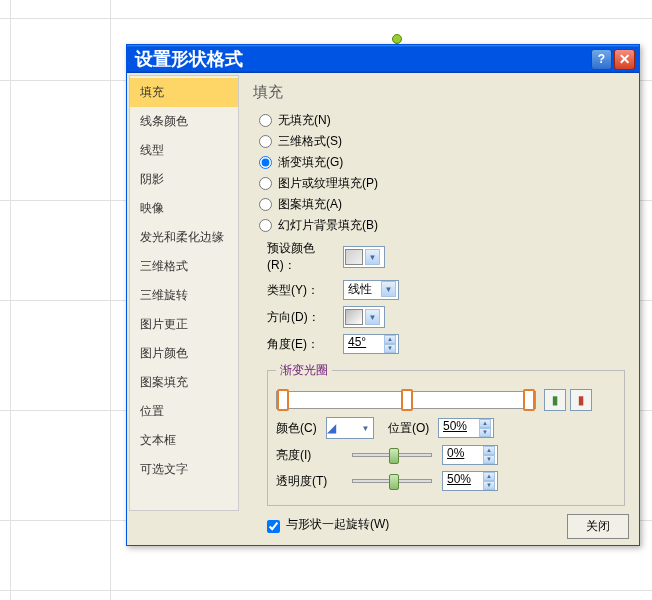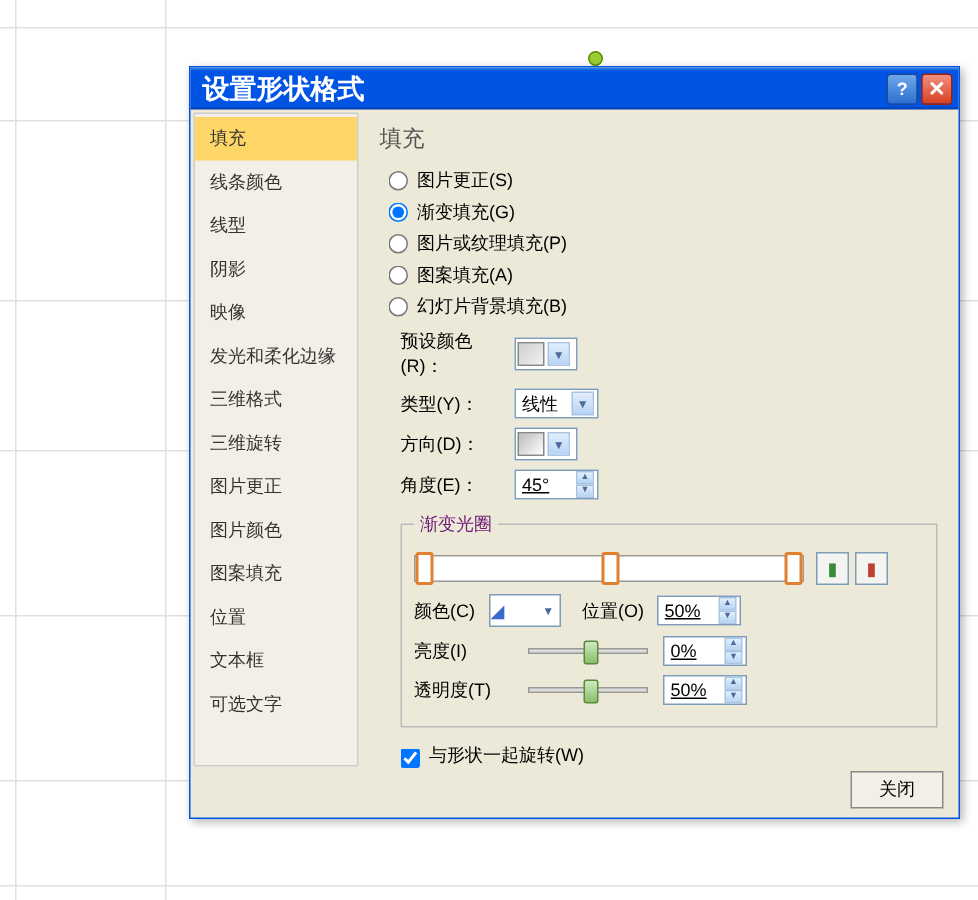--- a/index.html
+++ b/index.html
@@ -16,21 +16,21 @@
 .dialog-body { display: flex; height: calc(100% - 60px); }
 .sidebar { width: 110px; background: #f2f0e6; border-right: 1px solid #ccc; padding-top: 2px; margin: 2px 0 2px 2px; border: 1px solid #ccc; }
 .sidebar-item { padding: 6px 10px; cursor: pointer; color: #333; }
 .sidebar-item.selected { background: #fdd667; }
 .content { flex: 1; padding: 10px 14px; }
 .section-title { font-size: 15px; font-weight: normal; margin-bottom: 10px; color: #555; }
 .radio-row { display: flex; align-items: center; margin: 4px 0 4px 6px; }
 .radio-row input[type=radio] { margin-right: 6px; }
 .form-row { display: flex; align-items: center; margin: 6px 0 6px 14px; }
 .form-label { width: 76px; }
-.combo, .spinner { border: 1px solid #7f9db9; background: #fff; height: 20px; display: inline-flex; align-items: center; padding: 0 2px 0 4px; }
+.combo, .spinner { border: 1px solid #7f9db9; background: #fff; height: 20px; display: inline-flex; align-items: flex-start; padding: 0 2px 0 4px; }
 .combo { width: 56px; }
 .combo-arrow { width: 15px; height: 16px; background: linear-gradient(#e3eefb,#b7d4f4); border: 1px solid #a8c4e4; margin-left: auto; display: flex; align-items: center; justify-content: center; font-size: 8px; color: #4a6a9c; }
 .color-btn { width: 42px; height: 22px; border: 1px solid #7f9db9; background: #fff; display: inline-flex; align-items: center; padding: 1px; }
 .color-swatch { width: 18px; height: 16px; background: linear-gradient(135deg,#d0d0d0,#f0f0f0); border: 1px solid #888; }
 .color-btn .combo-arrow { margin-left: 2px; }
 .spinner { width: 56px; position: relative; }
 .spinner input { border: none; width: 36px; outline: none; text-decoration: underline; }
 .spin-btns { width: 15px; display: flex; flex-direction: column; margin-left: auto; }
 .spin-up, .spin-down { height: 9px; background: linear-gradient(#e3eefb,#b7d4f4); border: 1px solid #a8c4e4; font-size: 6px; line-height: 6px; text-align: center; color: #4a6a9c; }
 fieldset { border: 1px solid #bbb; margin: 8px 0 6px 14px; padding: 10px 8px 8px; }
@@ -84,21 +84,25 @@
       <div class="sidebar-item">位置</div>
       <div class="sidebar-item">文本框</div>
       <div class="sidebar-item">可选文字</div>
     </div>
 
     <div class="content">
       <div class="section-title">填充</div>
 
       <div class="radio-row">
           <input type="radio" name="fill" style="">
-          <span>图片更正(S)</span>
+          <span>无填充(N)</span>
+        </div>
+      <div class="radio-row">
+          <input type="radio" name="fill" style="">
+          <span>三维格式(S)</span>
         </div>
       <div class="radio-row">
           <input type="radio" name="fill" checked="" style="">
           <span>渐变填充(G)</span>
         </div>
       <div class="radio-row">
           <input type="radio" name="fill" style="">
           <span>图片或纹理填充(P)</span>
         </div>
       <div class="radio-row">

